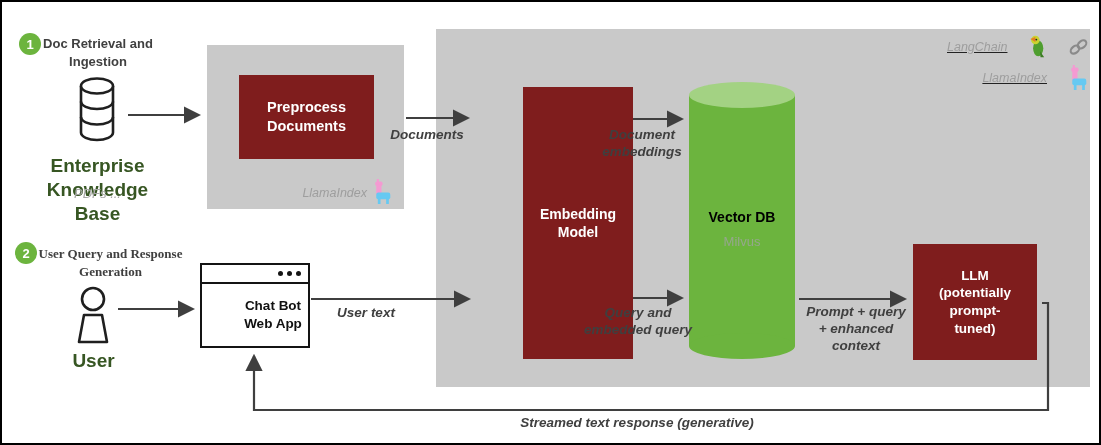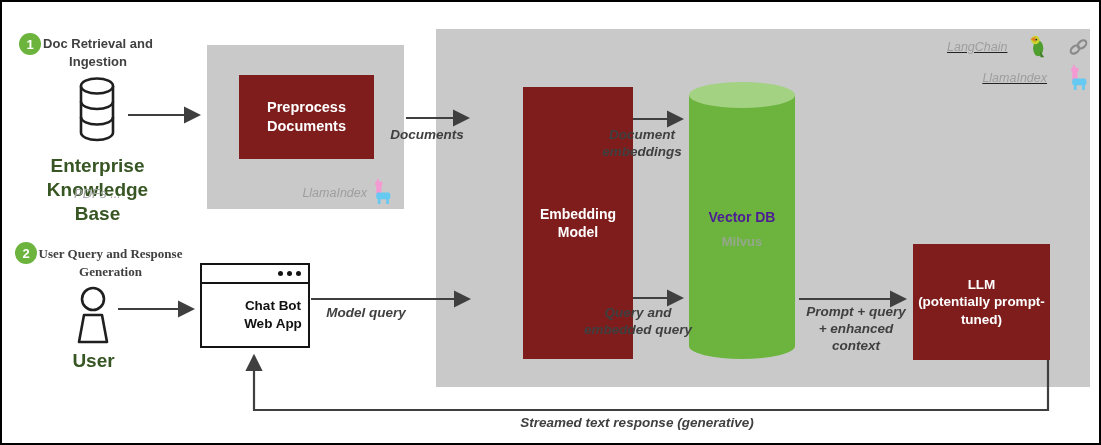--- a/index.html
+++ b/index.html
@@ -50,23 +50,23 @@
     height:17px;border-bottom:2.5px solid #141414;display:flex;
     align-items:center;justify-content:flex-end;gap:4px;padding-right:7px;
   }
   .dot{width:5px;height:5px;border-radius:50%;background:#141414;}
   .browser-content{
     flex:1;display:flex;align-items:center;justify-content:center;
     text-align:center;font-weight:700;font-size:13.5px;color:#111;line-height:1.3;margin-left:36px;
   }
   
   .vdb-label{position:absolute;left:687px;top:207px;width:106px;text-align:center;
-    color:#4c1d95;font-weight:600;font-size:14px;z-index:4;}
+    color:#000000;font-weight:600;font-size:14px;z-index:4;}
   .vdb-sublabel{position:absolute;left:687px;top:232px;width:106px;text-align:center;
-    color:#95A78C;font-weight:700;font-size:13px;z-index:4;}
+    color:#95A78C;font-weight:400;font-size:13px;z-index:4;}
   
   .badges{position:absolute;left:945px;top:31px;width:142px;z-index:4;
     display:flex;flex-direction:column;gap:4px;}
   .badge-row{display:flex;align-items:center;justify-content:flex-end;gap:21px;height:27px;text-decoration:underline;}
 </style>
 </head>
 <body>
 
 <div class="canvas">
 
@@ -155,21 +155,21 @@
     <rect x="0" y="13" width="106" height="251" fill="#6CB43E"></rect>
     <ellipse cx="53" cy="264" rx="53" ry="13" fill="#6CB43E"></ellipse>
     <ellipse cx="53" cy="13" rx="53" ry="13" fill="#A3D283"></ellipse>
   </svg>
   <div class="vdb-label">Vector DB</div>
   <div class="vdb-sublabel">Milvus</div>
   <div class="flow-label ml" style="left:797px;top:302px;width:114px;">Prompt + query
 + enhanced
 context</div>
 
-  <div class="green-box ml" style="left:911px;top:242px;width:137px;height:116px;font-size:13.5px;">LLM
+  <div class="green-box ml" style="left:911px;top:242px;width:124px;height:116px;font-size:13.5px;">LLM
 (potentially prompt-
 tuned)</div>
 
   <div class="step-circle" style="left:13px;top:240px;">2</div>
   <div class="step-title ml" style="left:36px;top:243px;width:145px;font-family:Liberation Serif, serif;">User Query and Response
 Generation</div>
 
   <svg class="node-svg" style="left:73px;top:284px;" width="36" height="58" viewBox="0 0 36 58">
     <circle cx="18" cy="13" r="11" fill="#fff" stroke="#1F1F1F" stroke-width="2.6"></circle>
     <path d="M4,56 L9,29 L27,29 L32,56 Z" fill="#fff" stroke="#1F1F1F" stroke-width="2.6" stroke-linejoin="round"></path>
@@ -178,17 +178,17 @@
 
   <div class="browser">
     <div class="browser-bar">
       <span class="dot"></span>
       <span class="dot"></span>
       <span class="dot"></span>
     </div>
     <div class="browser-content ml">Chat Bot
 Web App</div>
   </div>
-  <div class="flow-label" style="left:318px;top:303px;width:92px;">Model query</div>
+  <div class="flow-label" style="left:318px;top:303px;width:92px;">User text</div>
 
   <div class="flow-label" style="left:484px;top:413px;width:302px;">Streamed text response (generative)</div>
 
 </div>
 
 </body></html>

